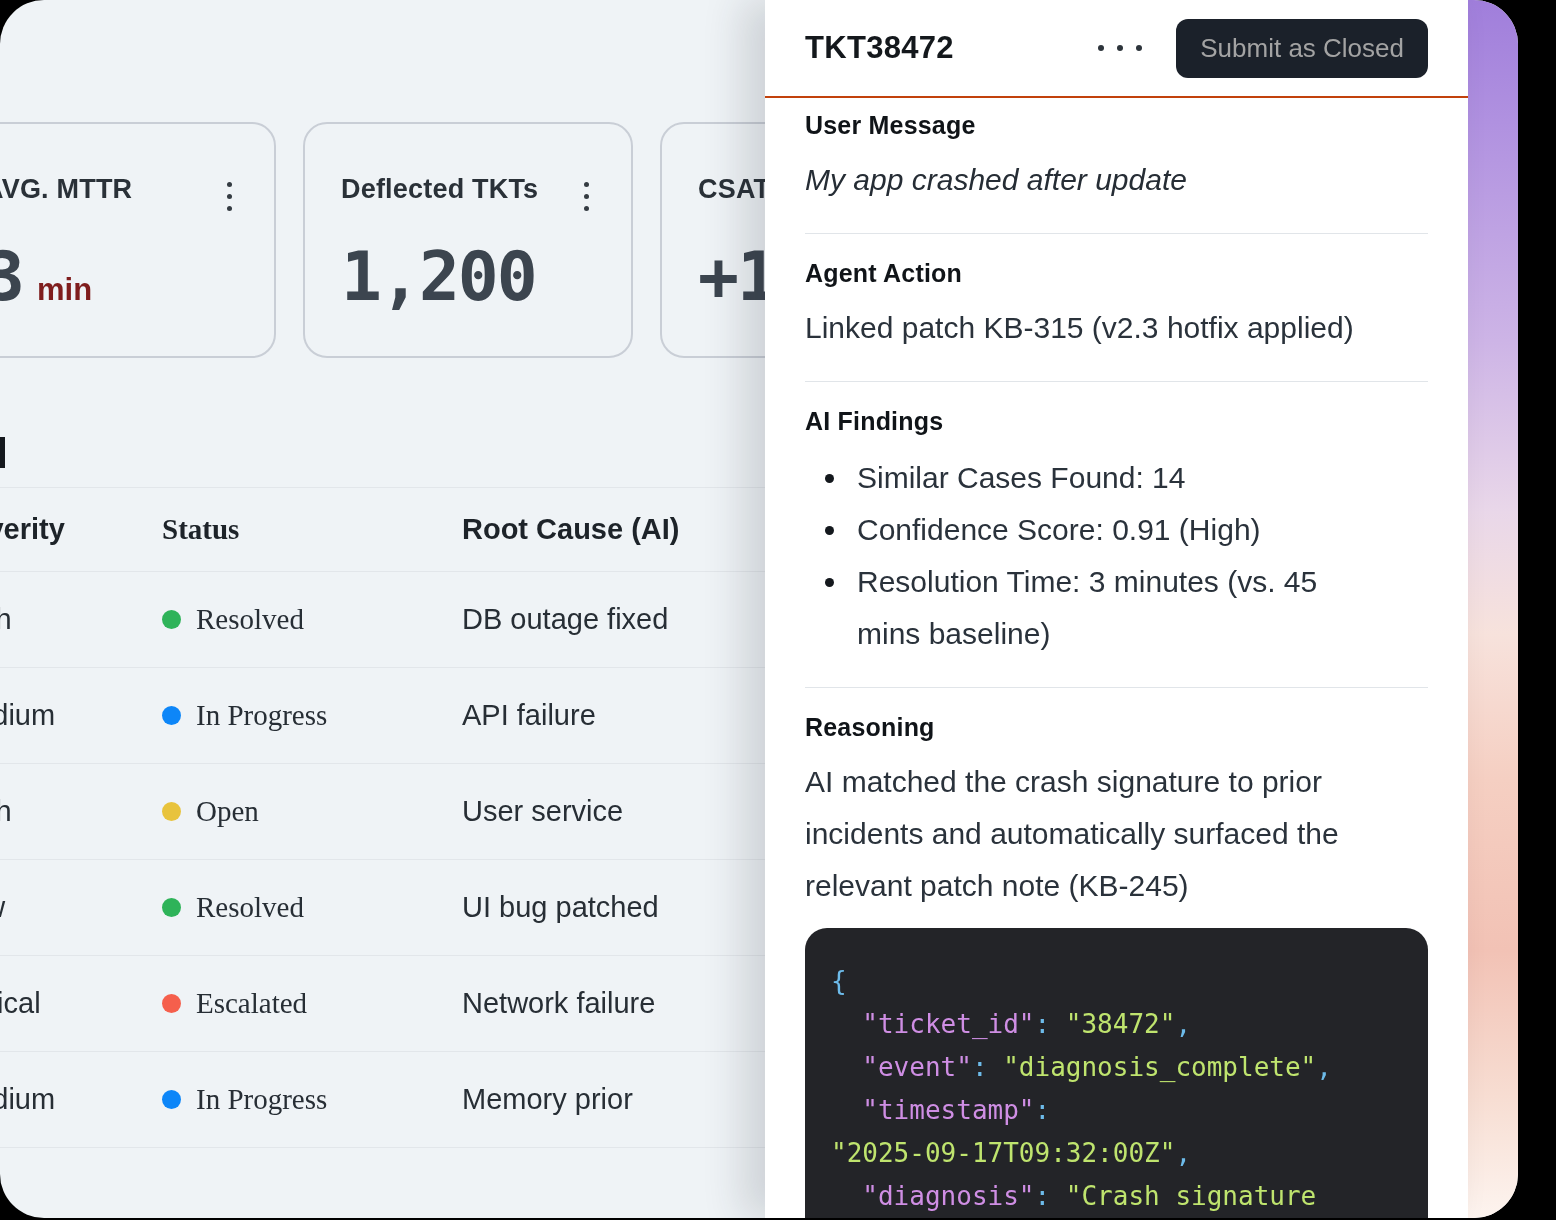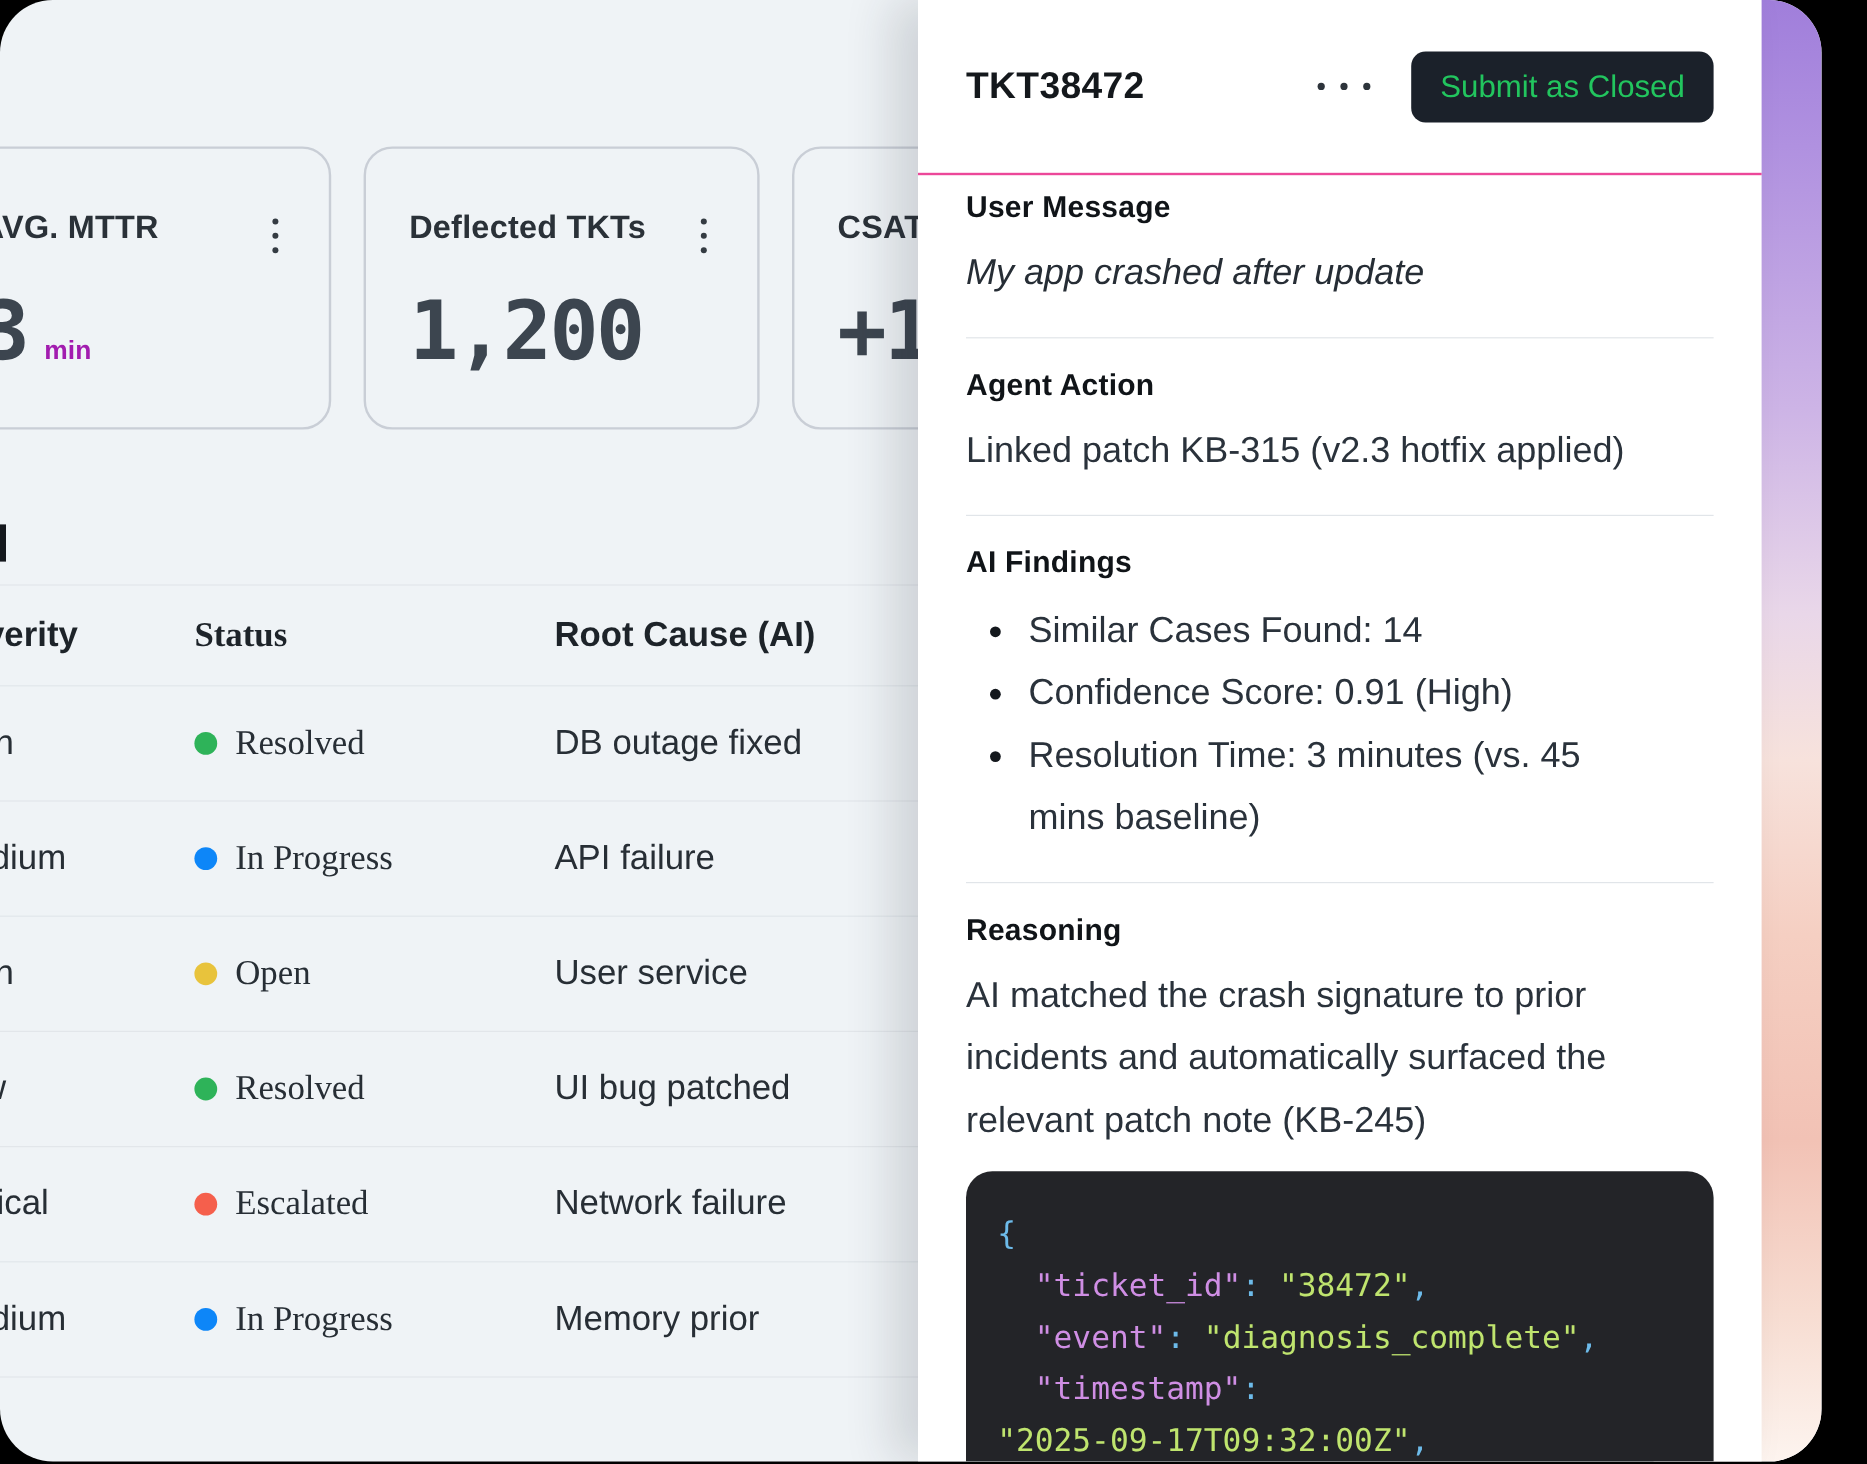--- a/index.html
+++ b/index.html
@@ -31,21 +31,21 @@
   }
   .kpi-head { display:flex; justify-content:space-between; align-items:flex-start; }
   .kpi-label { font-size:27px; font-weight:bold; color:#2a3138; letter-spacing:.2px; }
   .kebab-v { display:flex; flex-direction:column; gap:7px; padding:4px 6px; cursor:pointer; margin-top:4px; }
   .kebab-v i { width:5px; height:5px; border-radius:50%; background:#343b42; }
   .kpi-value-row { display:flex; align-items:baseline; margin-top:22px; }
   .kpi-value {
     font-family:"DejaVu Sans Mono", monospace; font-weight:bold;
     font-size:68px; color:#3c454f; letter-spacing:-2px;
   }
-  .kpi-unit { font-size:22px; font-weight:bold; color:#a21caf; margin-left:14px; }
+  .kpi-unit { font-size:31px; font-weight:bold; color:#7f1d1d; margin-left:14px; }
 
   
   .heading-sliver { position:absolute; left:0; top:437px; width:5px; height:31px; background:#14181d; }
 
   
   .table { position:absolute; left:0; top:487px; width:790px; }
   .t-row { display:flex; align-items:center; border-bottom:1.5px solid #e2e6ea; }
   .t-header { height:85px; border-top:1.5px solid #e2e6ea; }
   .t-body-row { height:96px; }
   .c-sev  { width:210px; margin-left:-48px; flex:none; }
@@ -56,28 +56,28 @@
   .status-dot { width:19px; height:19px; border-radius:50%; flex:none; }
 
   
   .drawer {
     position:absolute; left:765px; top:0; width:703px; height:100%;
     background:#ffffff; z-index:3;
     box-shadow:-22px 0 38px rgba(35,45,55,.16);
     display:flex; flex-direction:column;
   }
   .drawer-header {
-    height:146px; flex:none; border-bottom:2px solid #ec4899;
+    height:98px; flex:none; border-bottom:2px solid #c2410c;
     display:flex; align-items:center; padding:0 40px;
   }
   .ticket-id { font-size:31px; font-weight:bold; color:#14181c; letter-spacing:.3px; }
   .kebab-h { display:flex; gap:13px; margin-left:auto; margin-right:30px; padding:8px 4px; cursor:pointer; }
   .kebab-h i { width:6px; height:6px; border-radius:50%; background:#2d343b; }
   .submit-btn {
-    background:#1b212a; color:#22c55e; border:none; border-radius:12px;
+    background:#1b212a; color:#a3a3a3; border:none; border-radius:12px;
     font-family:"Liberation Sans", sans-serif; font-size:26px; font-weight:500;
     padding:14px 24px; cursor:pointer;
   }
 
   .drawer-body { padding:13px 40px 0 40px; overflow:hidden; }
   .sec-heading { font-size:25px; font-weight:bold; color:#101418; letter-spacing:.2px; }
   .sec-body { font-size:30px; color:#2a323b; line-height:52px; margin-top:14px; max-width:600px; }
   .italic { font-style:italic; color:#262d35; }
   .divider { border:none; border-top:1.5px solid #e1e5e9; margin:27px 0 25px 0; }
 

